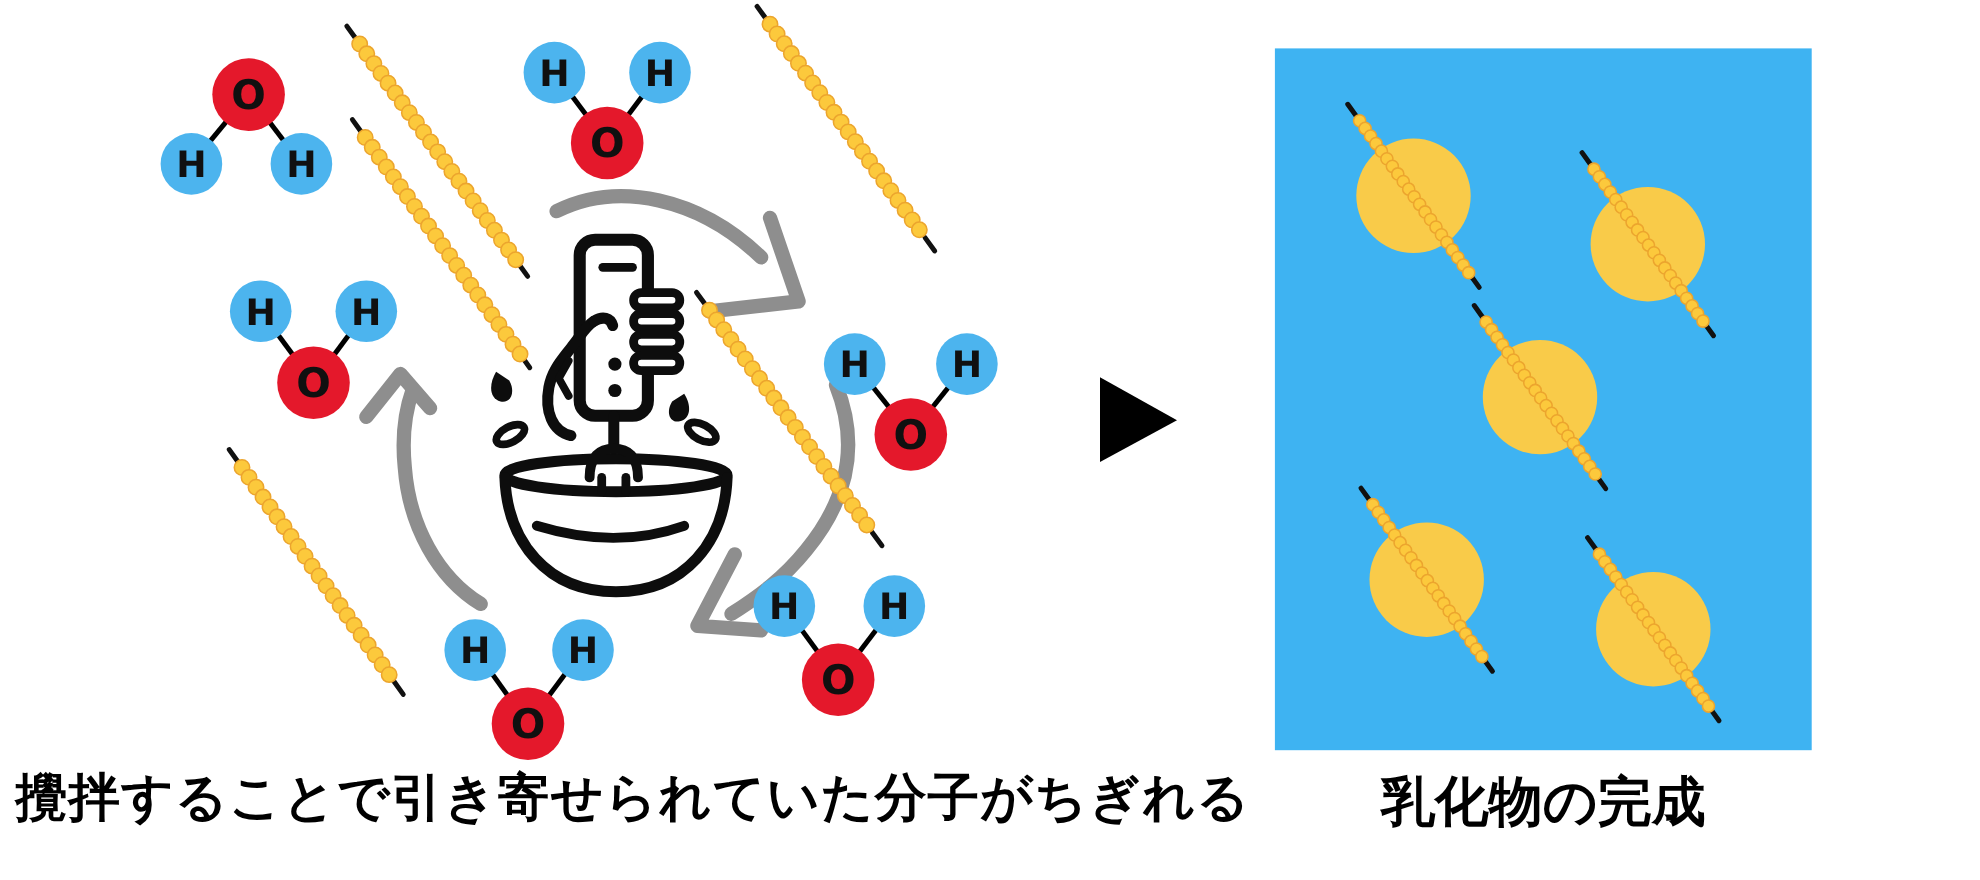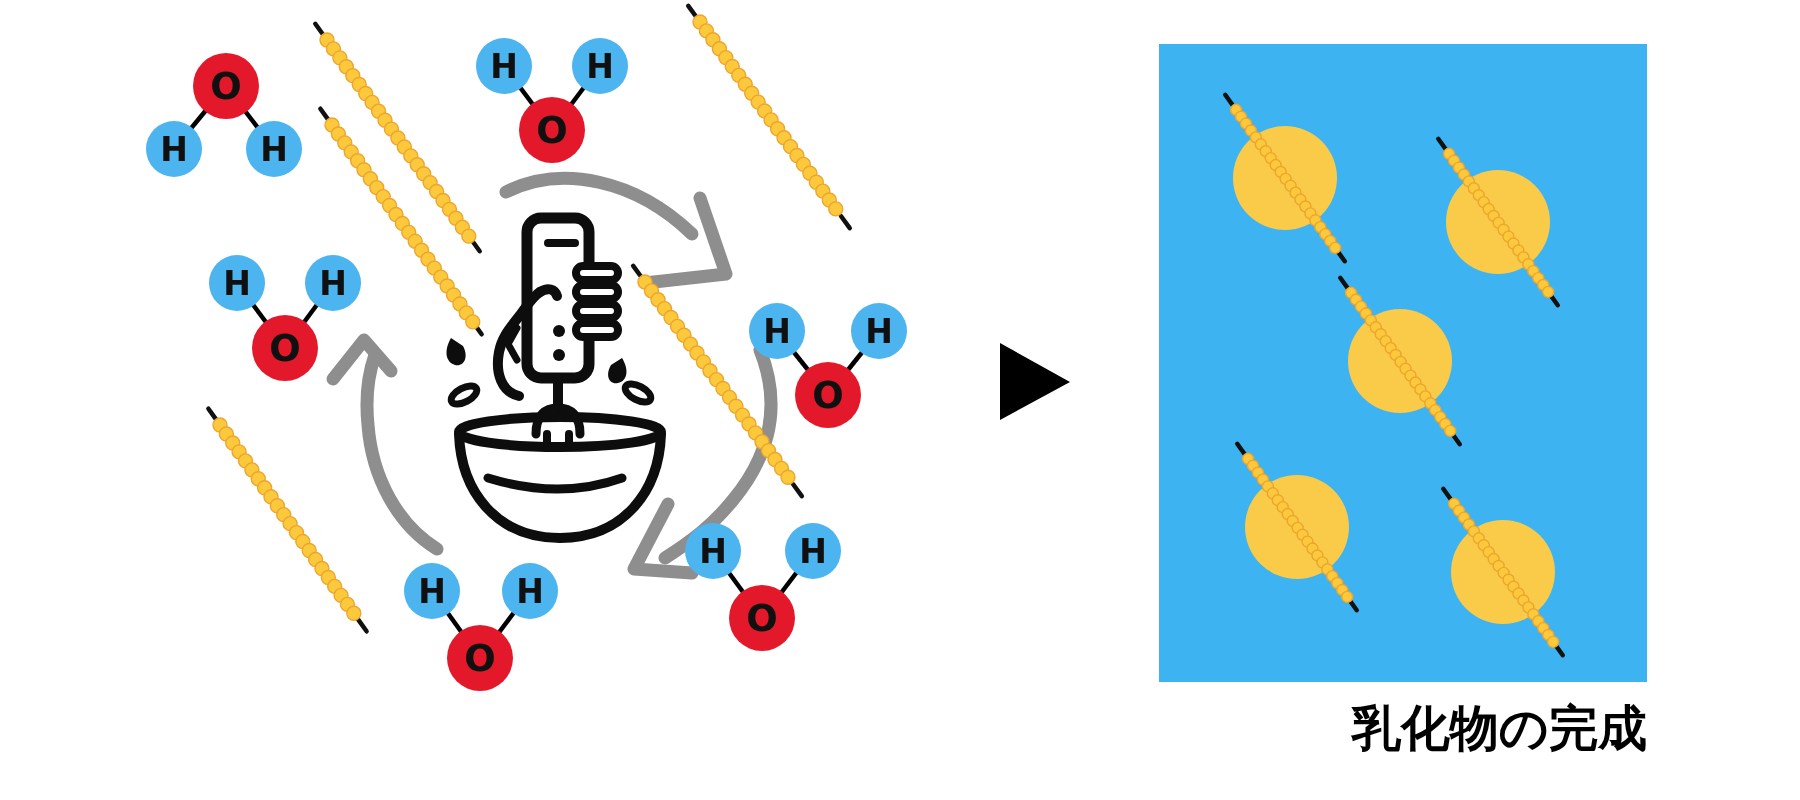--- a/index.html
+++ b/index.html
@@ -1,21 +1,21 @@
 <!DOCTYPE html>
 <html><head>
 <meta charset="utf-8">
 <style>
   html,body{margin:0;padding:0;background:#fff;}
   .stage{position:relative;width:1800px;height:800px;background:#ffffff;overflow:hidden;
          font-family:"DejaVu Sans",sans-serif;}
   .scene{position:absolute;left:0;top:0;}
   .caption{position:absolute;color:#000;white-space:nowrap;}
   .caption-left{left:14px;top:694px;font-size:47px;font-weight:600;letter-spacing:1px;}
-  .caption-right{left:1159px;top:696px;width:488px;text-align:right;font-size:49px;font-weight:800;}
+  .caption-right{left:1159px;top:696px;width:488px;text-align:center;font-size:49px;font-weight:800;}
   text{font-family:"DejaVu Sans",sans-serif;}
 </style>
 </head>
 <body>
 
 <div class="stage">
 
   <svg id="scene" class="scene" width="1800" height="800" viewBox="0 0 1800 800">
 
     <g id="arrows-layer">
@@ -410,14 +410,15 @@
             <circle cx="1533.3464244507843" cy="614.2663750498061" r="5.5" fill="#fcc93c" stroke="#eca52e" stroke-width="1.4"></circle>
             <circle cx="1538.3038259789585" cy="621.171023490419" r="5.5" fill="#fcc93c" stroke="#eca52e" stroke-width="1.4"></circle>
             <circle cx="1543.2612275071324" cy="628.0756719310318" r="5.5" fill="#fcc93c" stroke="#eca52e" stroke-width="1.4"></circle>
             <circle cx="1548.2186290353065" cy="634.9803203716447" r="5.5" fill="#fcc93c" stroke="#eca52e" stroke-width="1.4"></circle>
             <circle cx="1553.1760305634805" cy="641.8849688122575" r="5.5" fill="#fcc93c" stroke="#eca52e" stroke-width="1.4"></circle>
           </g>
         </g>
       </g>
   </svg>
 
+  <div class="caption caption-left">攪拌することで引き寄せられていた分子がちぎれる</div>
   <div class="caption caption-right">乳化物の完成</div>
 </div>
 
 </body></html>

